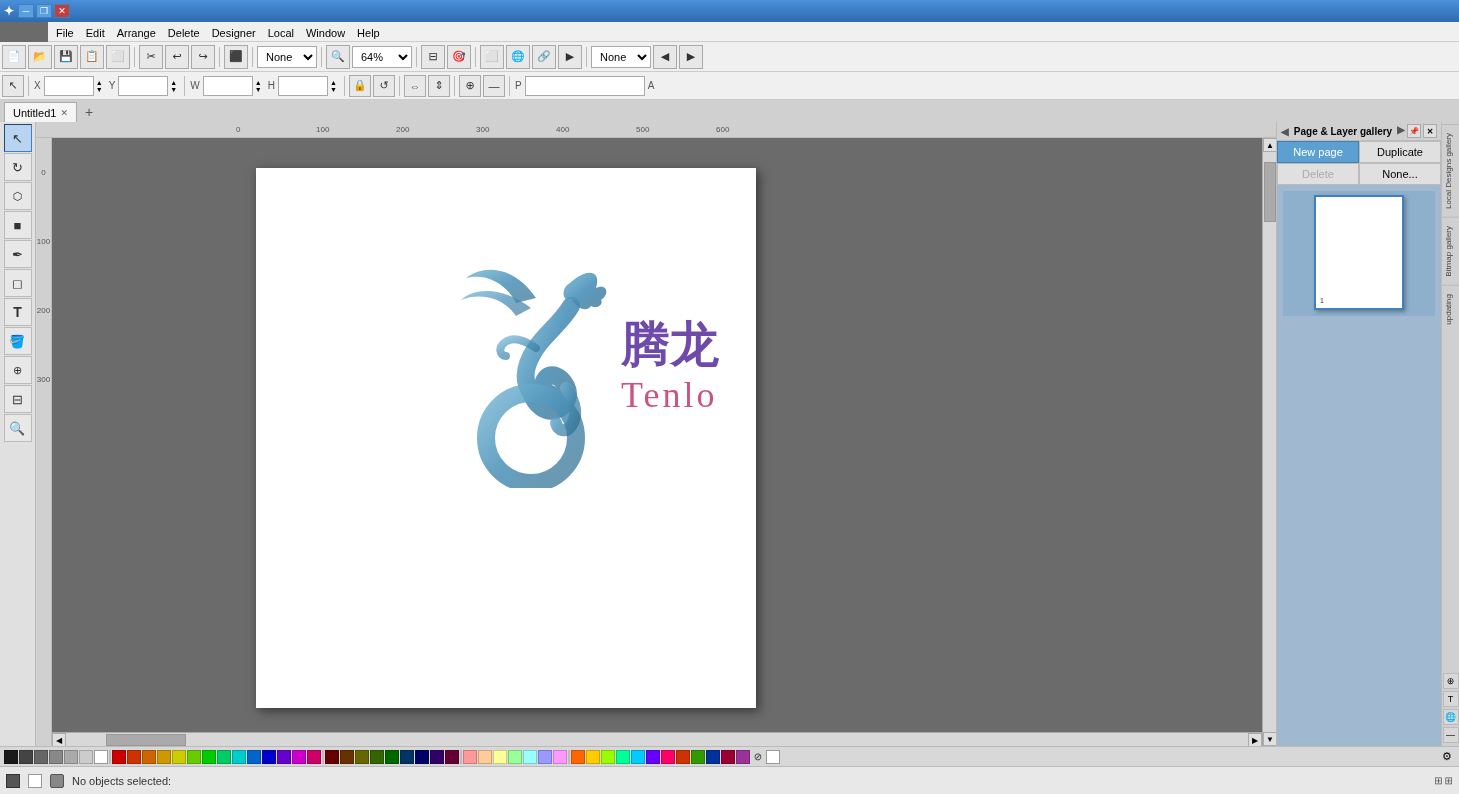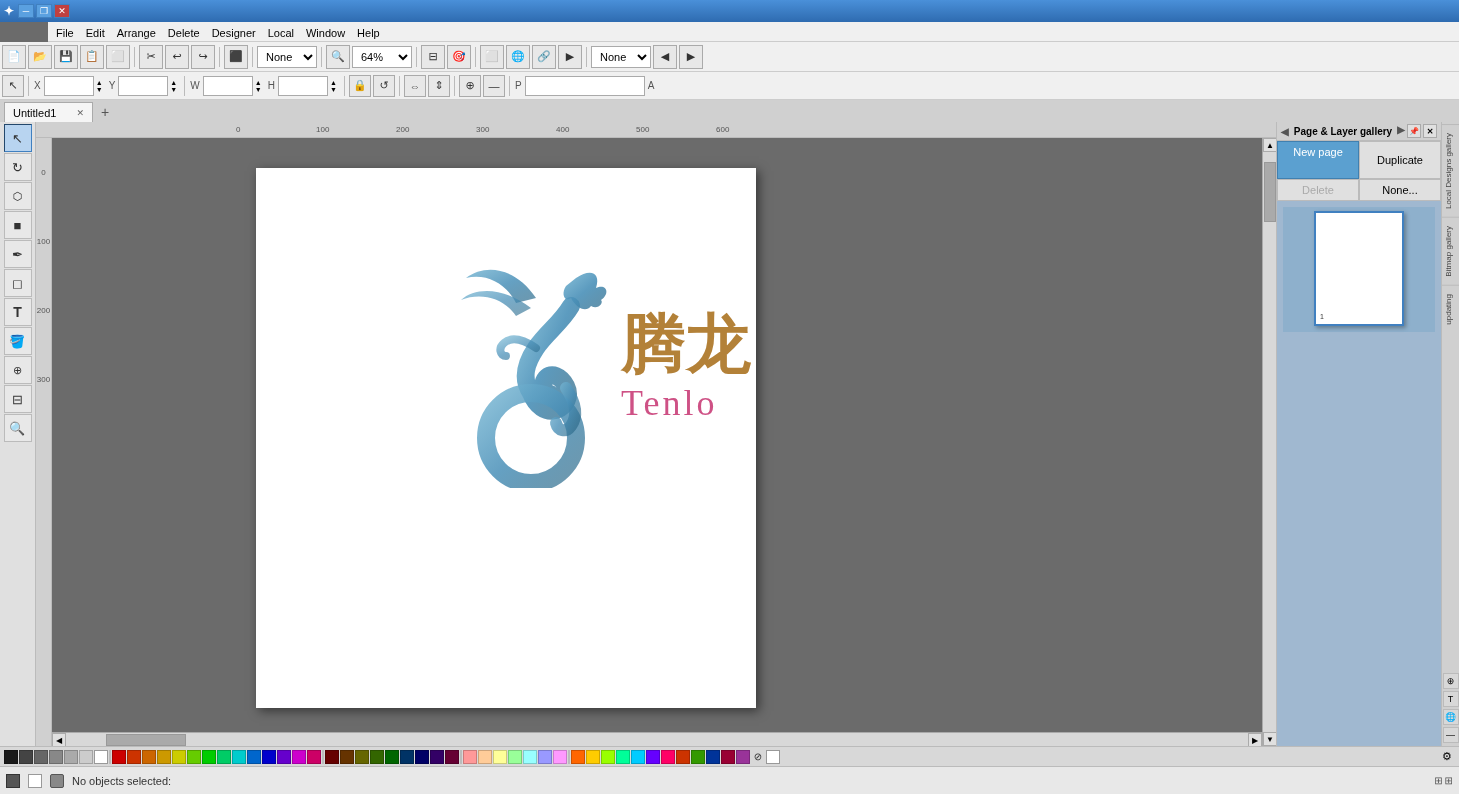--- a/index.html
+++ b/index.html
@@ -77,21 +77,21 @@
     #tabsbar {
       background: #d0d0d0;
       height: 22px;
       display: flex;
       align-items: flex-end;
       padding-left: 4px;
     }
     .tab {
       height: 20px; padding: 0 8px;
       background: #e8e8e8; border: 1px solid #aaa; border-bottom: none;
-      display: flex; align-items: center; gap: 20px; font-size: 11px;
+      display: flex; align-items: center; gap: 4px; font-size: 11px;
       cursor: pointer; margin-right: 2px;
     }
     .tab.active { background: #f5f5f5; }
     .tab-close { font-size: 9px; color: #666; cursor: pointer; }
     .tab-add { width: 20px; height: 20px; display: flex; align-items: center; justify-content: center; cursor: pointer; font-size: 14px; color: #555; }
 
     
     #main {
       display: flex;
       height: calc(794px - 22px - 20px - 30px - 28px - 22px - 28px);
@@ -340,21 +340,21 @@
 
               <circle cx="115" cy="190" r="45" fill="none" stroke="url(#dragonGrad)" stroke-width="18" opacity="0.85"></circle>
 
               <path d="M 150 140 C 160 155, 162 168, 155 178 C 150 185, 142 183, 140 175" fill="none" stroke="url(#dragonGrad)" stroke-width="12" stroke-linecap="round" opacity="0.8"></path>
 
               <path d="M 120 100 C 108 92, 96 88, 88 95 C 82 100, 84 108, 90 108" fill="none" stroke="url(#dragonGrad)" stroke-width="8" stroke-linecap="round" opacity="0.75"></path>
             </svg>
           </div>
 
           <div style="margin-left:5px;">
-            <div style="font-size:65px;font-weight:bold;color:#a16207;opacity:0.8;line-height:1;font-family:serif;">腾龙</div>
+            <div style="font-size:49px;font-weight:bold;color:#4c1d95;opacity:0.8;line-height:1;font-family:serif;">腾龙</div>
             <div style="font-size:36px;color:#be185d;opacity:0.75;letter-spacing:3px;font-family:serif;margin-top:5px;">Tenlo</div>
           </div>
         </div>
       </div>
 
 
       <div style="position:absolute;right:0;top:0;width:14px;height:100%;background:#d0d0d0;border-left:1px solid #aaa;display:flex;flex-direction:column;">
         <div style="width:14px;height:14px;background:#e0e0e0;border:1px solid #aaa;display:flex;align-items:center;justify-content:center;font-size:8px;cursor:pointer;">▲</div>
         <div style="flex:1;background:#d8d8d8;position:relative;">
           <div style="width:12px;height:60px;background:#aaa;border:1px solid #999;position:absolute;top:10px;left:1px;cursor:pointer;"></div>
@@ -381,21 +381,21 @@
         <span style="font-size:10px;font-weight:bold;">Page &amp; Layer gallery</span>
         <div style="display:flex;gap:2px;">
           <div style="font-size:10px;cursor:pointer;color:#555;">▶</div>
           <div style="width:14px;height:14px;background:#e0e0e0;border:1px solid #aaa;display:flex;align-items:center;justify-content:center;font-size:8px;cursor:pointer;">📌</div>
           <div style="width:14px;height:14px;background:#e0e0e0;border:1px solid #aaa;display:flex;align-items:center;justify-content:center;font-size:8px;cursor:pointer;">✕</div>
         </div>
       </div>
 
       <div style="display:grid;grid-template-columns:1fr 1fr;gap:0;">
         <div style="padding:4px 6px;font-size:11px;background:#5ba0d0;color:white;border:1px solid #4080b0;cursor:pointer;text-align:center;">New page</div>
-        <div style="padding:12px 6px;font-size:11px;background:#e0e0e0;border:1px solid #bbb;cursor:pointer;text-align:center;">Duplicate</div>
+        <div style="padding:4px 6px;font-size:11px;background:#e0e0e0;border:1px solid #bbb;cursor:pointer;text-align:center;">Duplicate</div>
         <div style="padding:4px 6px;font-size:11px;background:#e0e0e0;border:1px solid #bbb;cursor:pointer;text-align:center;color:#aaa;">Delete</div>
         <div style="padding:4px 6px;font-size:11px;background:#e0e0e0;border:1px solid #bbb;cursor:pointer;text-align:center;">None...</div>
       </div>
 
       <div style="flex:1;background:#a0b8d0;padding:6px;display:flex;flex-direction:column;gap:4px;">
         <div style="background:#8eb0cc;padding:4px;display:flex;flex-direction:column;align-items:center;cursor:pointer;">
           <div style="width:90px;height:115px;background:white;border:2px solid #4080c0;box-shadow:2px 2px 4px rgba(0,0,0,0.3);position:relative;">
 
             <div style="position:absolute;bottom:4px;left:4px;font-size:7px;color:#333;">1</div>
           </div>

